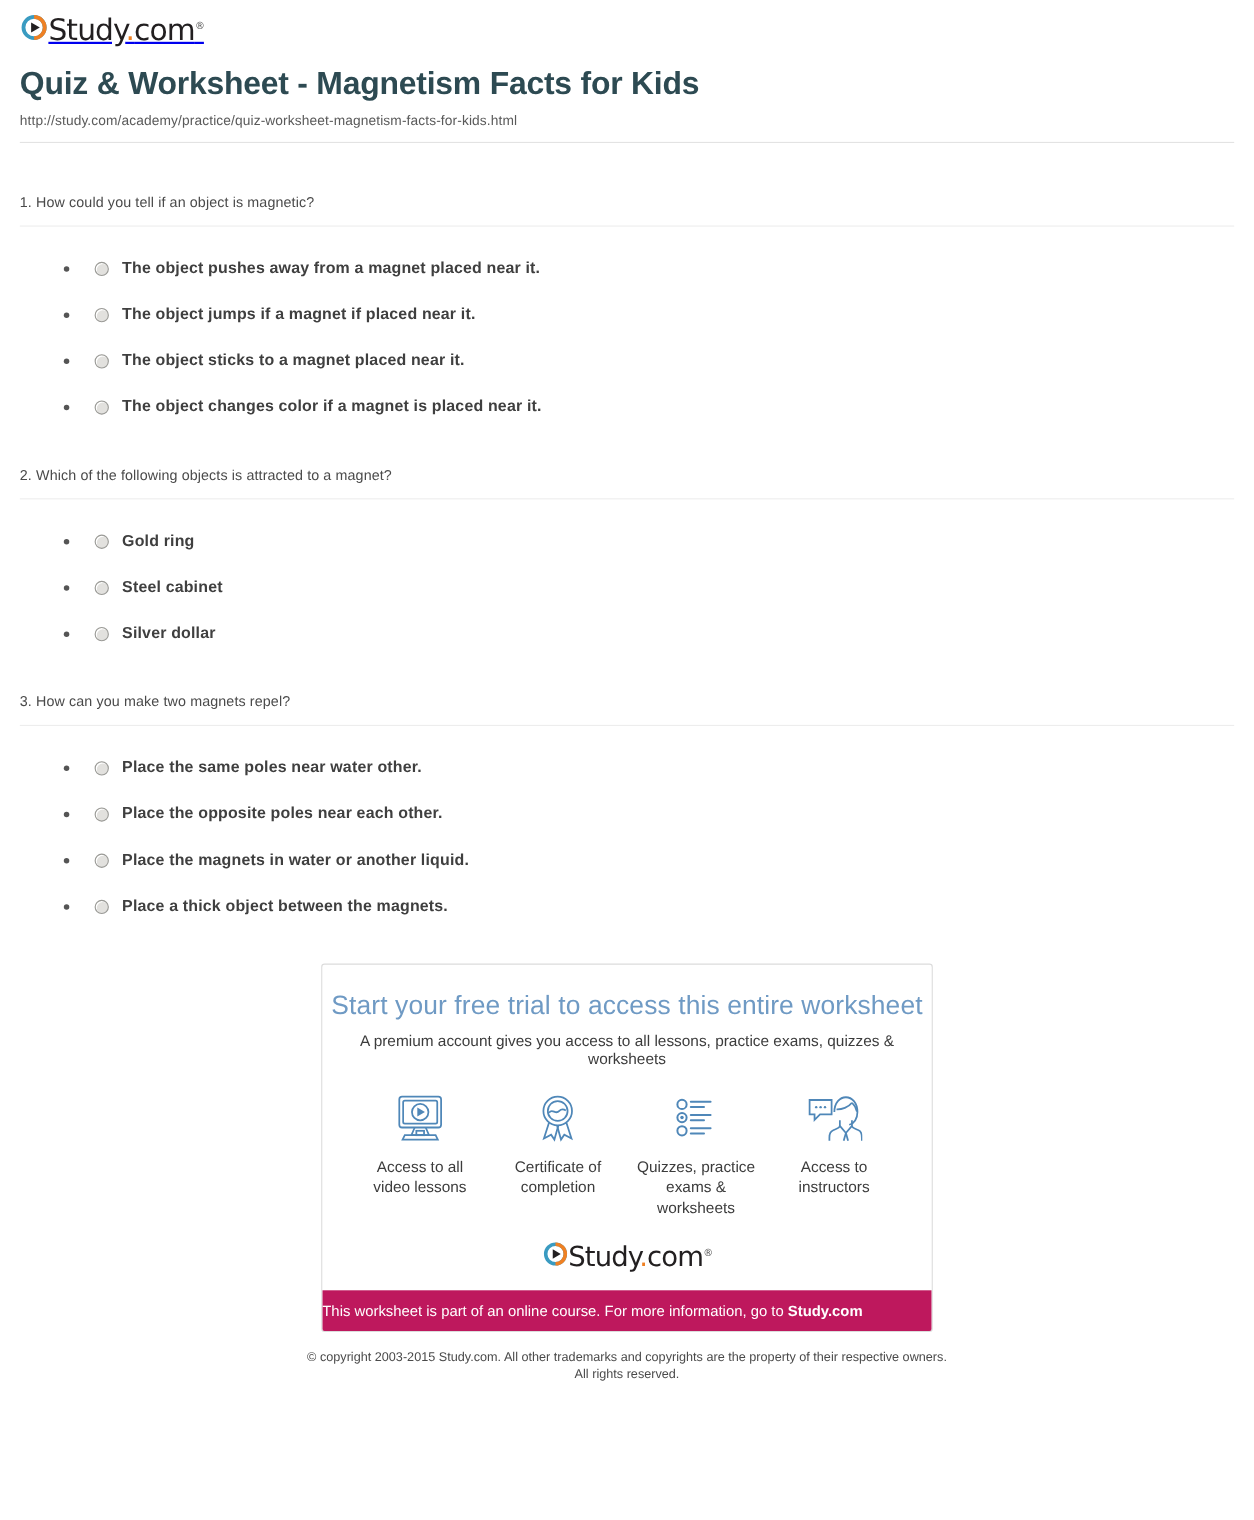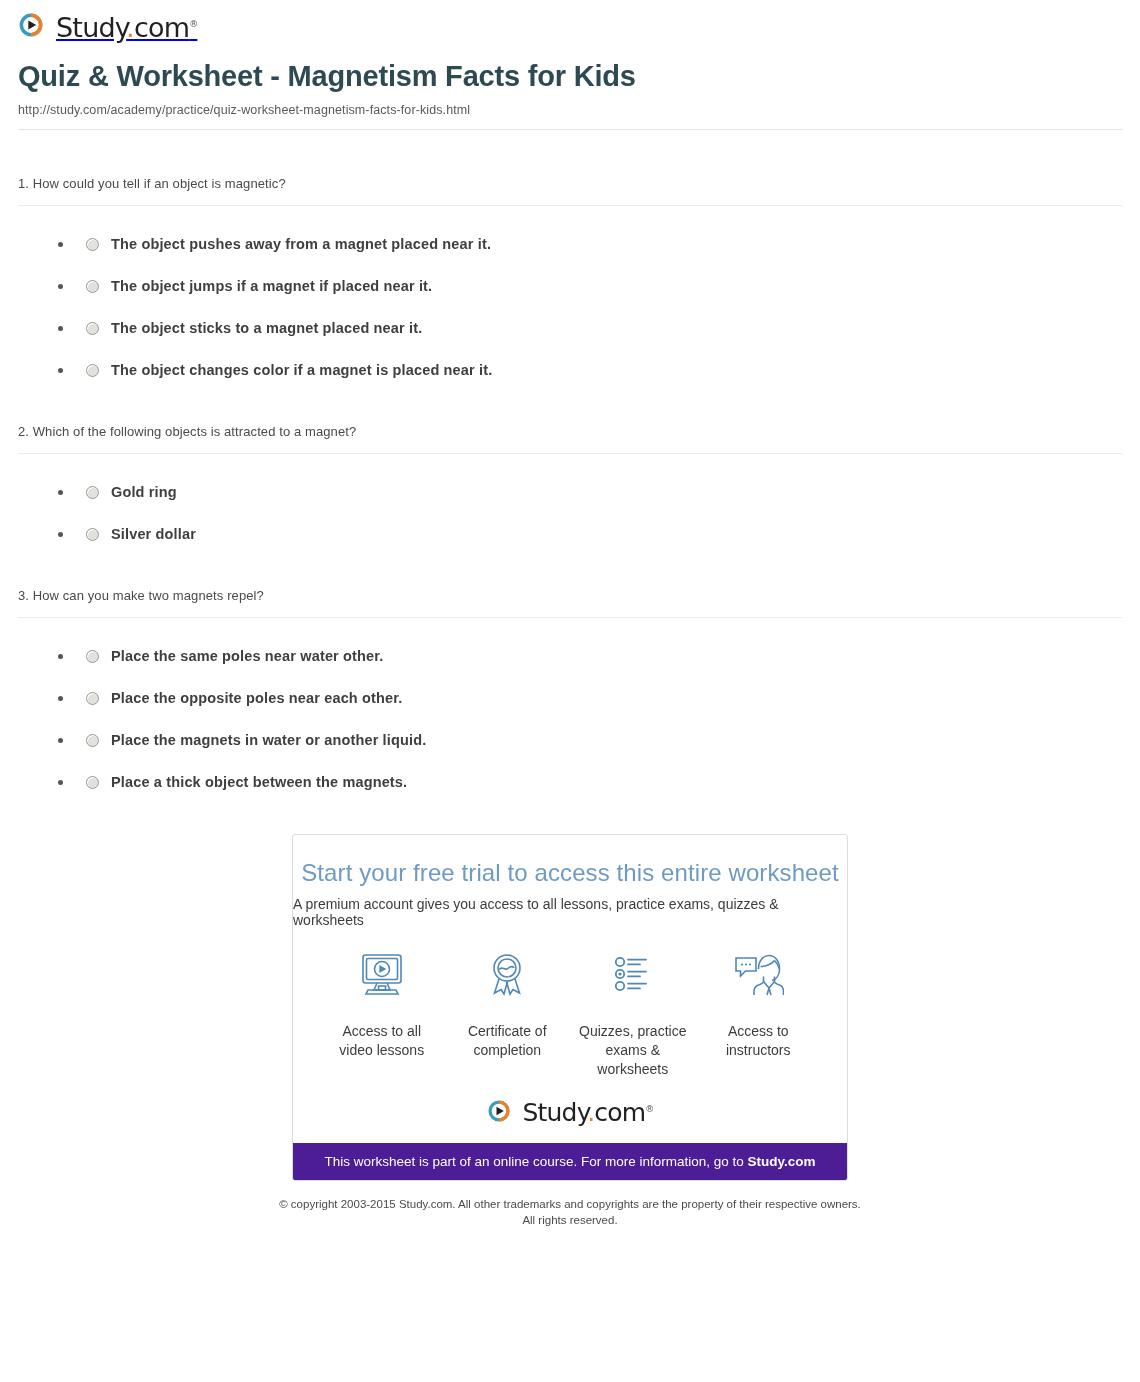--- a/index.html
+++ b/index.html
@@ -22,21 +22,21 @@
   .top-logo {
     padding: 12px 0 0 18px;
     display: flex;
     align-items: center;
     height: 42px;
     box-sizing: border-box;
   }
   .logo-wrap {
     display: inline-flex;
     align-items: center;
-    gap: 12px;
+    gap: 0;
   }
   .logo-mark {
     position: relative;
     display: block;
   }
   .logo-text {
     font-family: "DejaVu Sans", sans-serif;
     font-size: 27px;
     font-weight: 400;
     letter-spacing: -0.8px;
@@ -144,21 +144,21 @@
   }
   .promo-heading {
     text-align: center;
     font-size: 24px;
     color: #6f9ac4;
     font-weight: 400;
     margin-top: 24px;
     letter-spacing: 0.1px;
   }
   .promo-sub {
-    text-align: left;
+    text-align: center;
     font-size: 14px;
     color: #3c3c3c;
     margin-top: 9px;
   }
   .features {
     display: flex;
     justify-content: space-around;
     align-items: flex-start;
     margin: 22px 26px 0 26px;
   }
@@ -166,36 +166,36 @@
     width: 150px;
     text-align: center;
   }
   .feature .ficon {
     height: 50px;
     display: flex;
     align-items: center;
     justify-content: center;
   }
   .feature .flabel {
-    margin-top: 22px;
+    margin-top: 9px;
     font-size: 14px;
     line-height: 1.35;
     color: #3c3c3c;
   }
   .promo-logo {
     display: flex;
     justify-content: center;
     margin-top: 20px;
     margin-bottom: 16px;
   }
   .promo-logo .logo-text { font-size: 25px; }
   .promo-bar {
-    background: #4c1d95;
+    background: #be185d;
     color: #ffffff;
-    text-align: center;
+    text-align: left;
     font-size: 13.5px;
     padding: 11px 0;
   }
   .promo-bar b { font-weight: bold; }
 
   
   .footer {
     text-align: center;
     font-size: 11.5px;
     color: #4a4a4a;
@@ -253,20 +253,25 @@
   </div>
 
   <div class="question-block">
     <div class="question-text">2. Which of the following objects is attracted to a magnet?</div>
     <hr class="question-rule">
     <ul class="options">
       <li>
         <span class="bullet"></span>
         <span class="radio"></span>
         <span class="option-text">Gold ring</span>
+      </li>
+      <li>
+        <span class="bullet"></span>
+        <span class="radio"></span>
+        <span class="option-text">Steel cabinet</span>
       </li>
       <li>
         <span class="bullet"></span>
         <span class="radio"></span>
         <span class="option-text">Silver dollar</span>
       </li>
     </ul>
   </div>
 
   <div class="question-block">

